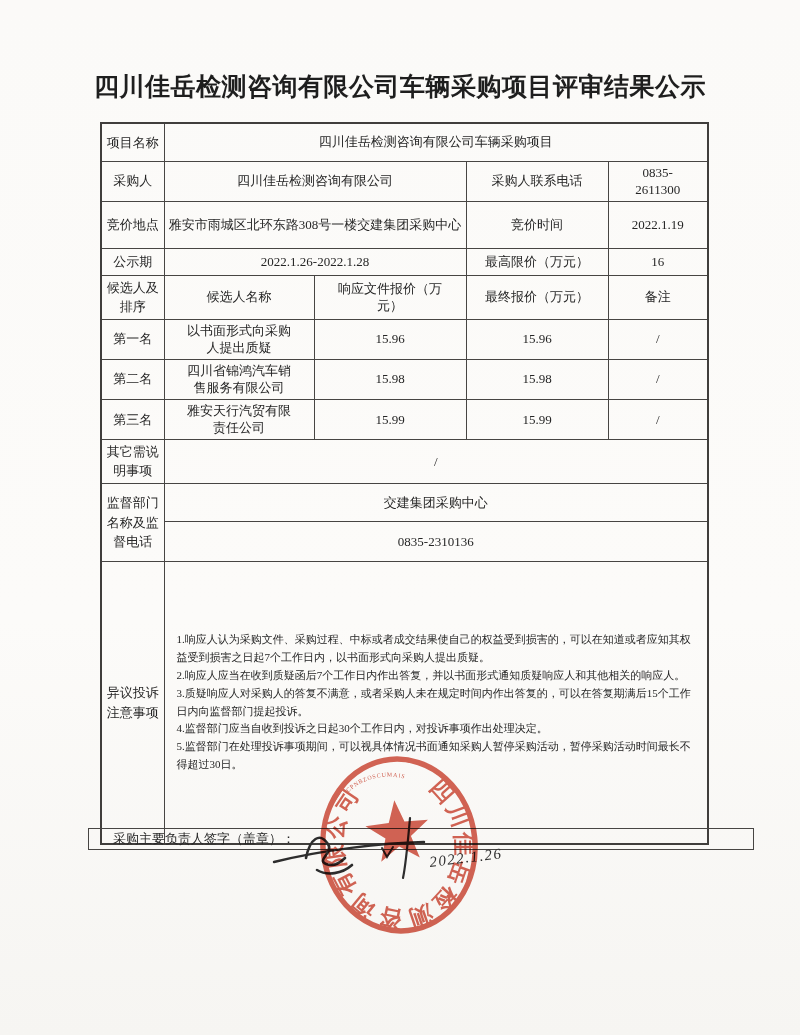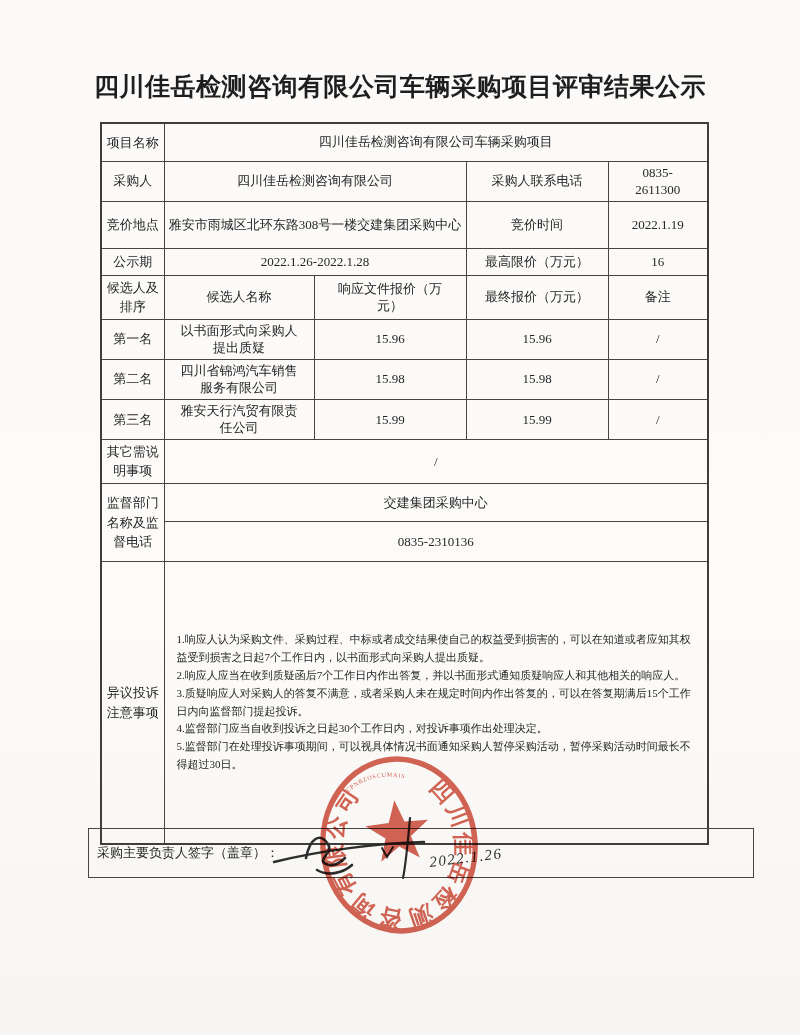--- a/index.html
+++ b/index.html
@@ -19,38 +19,38 @@
     letter-spacing:0.5px;color:#1e1e1e;margin:0;
   }
   .doc-table{
     position:absolute;left:100px;top:122px;width:607px;
     border-collapse:collapse;table-layout:fixed;
     font-size:13px;color:#262626;
   }
   .doc-table td{
     border:1.5px solid #474543;
     text-align:center;vertical-align:middle;
-    padding:2px 12px;line-height:1.35;
+    padding:2px 18px;line-height:1.35;
     overflow:hidden;
   }
   .doc-table{border:2px solid #403e3c;}
   .r1{height:38px}.r2{height:40px}.r3{height:47px}.r4{height:27px}
   .r5{height:34px}.r6{height:38px}.r7{height:39px}.r8{height:37px}
   .r9{height:40px}.r10{height:38px}.r11{height:40px}.r12{height:283px}
   td.lab{line-height:1.5;padding:2px 3px;}
   td.cmp{
     text-align:left;font-size:11px;line-height:1.62;
     padding:8px 12px;vertical-align:middle;
   }
   td.cmp p{margin:0;}
   .sigbar{
-    position:absolute;left:88px;top:828px;width:666px;height:50px;
+    position:absolute;left:88px;top:828px;width:666px;height:22px;
     border:1.6px solid #474543;box-sizing:border-box;
     display:flex;align-items:center;
-    font-size:13px;color:#262626;padding-left:8px;
+    font-size:13px;color:#262626;padding-left:24px;
   }
   .ink-layer{position:absolute;left:262px;top:812px;}
   .stamp-layer{position:absolute;left:299px;top:735px;mix-blend-mode:multiply;}
 </style>
 </head>
 <body>
 
 <div class="page">
 
   <h1 class="title">四川佳岳检测咨询有限公司车辆采购项目评审结果公示</h1>

